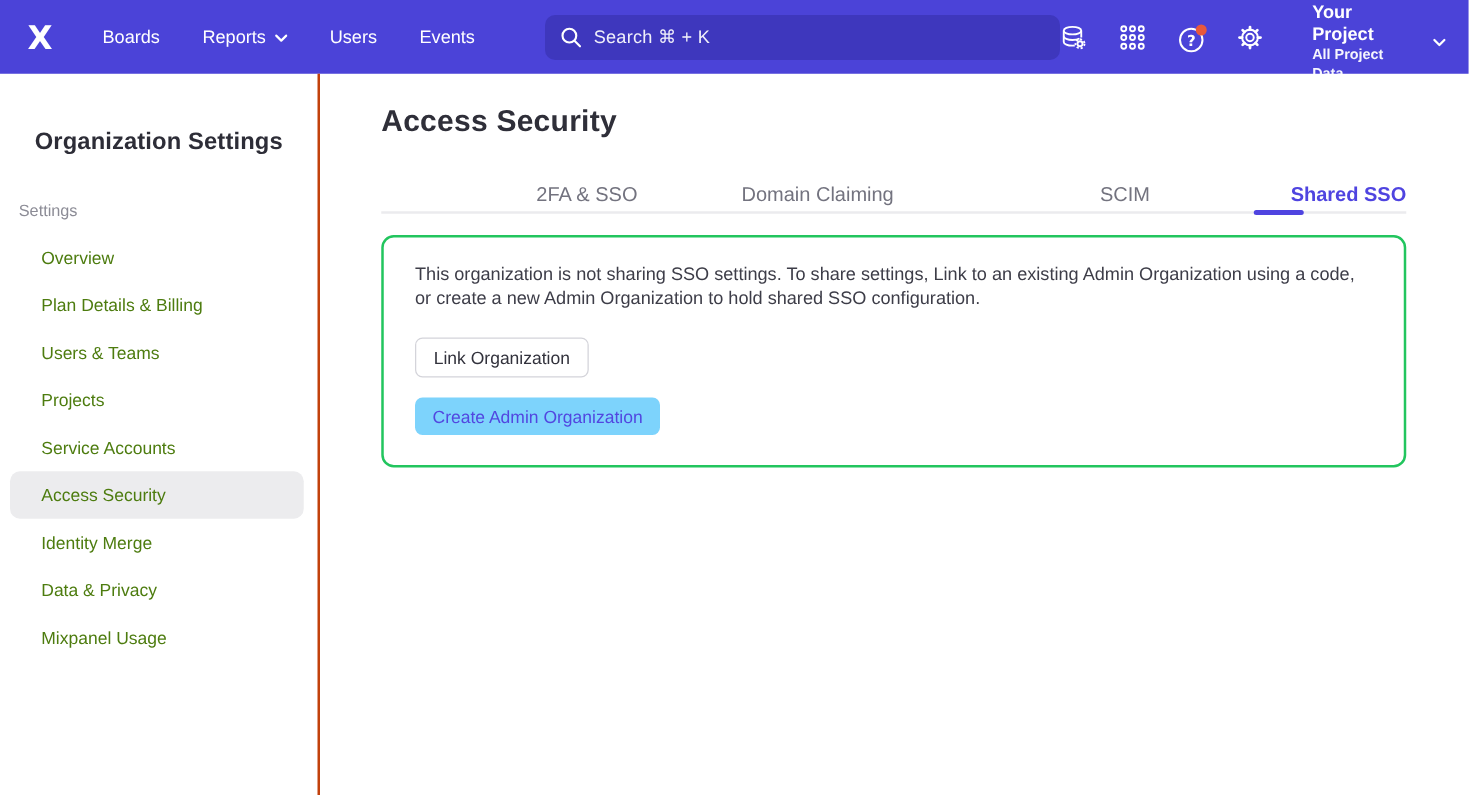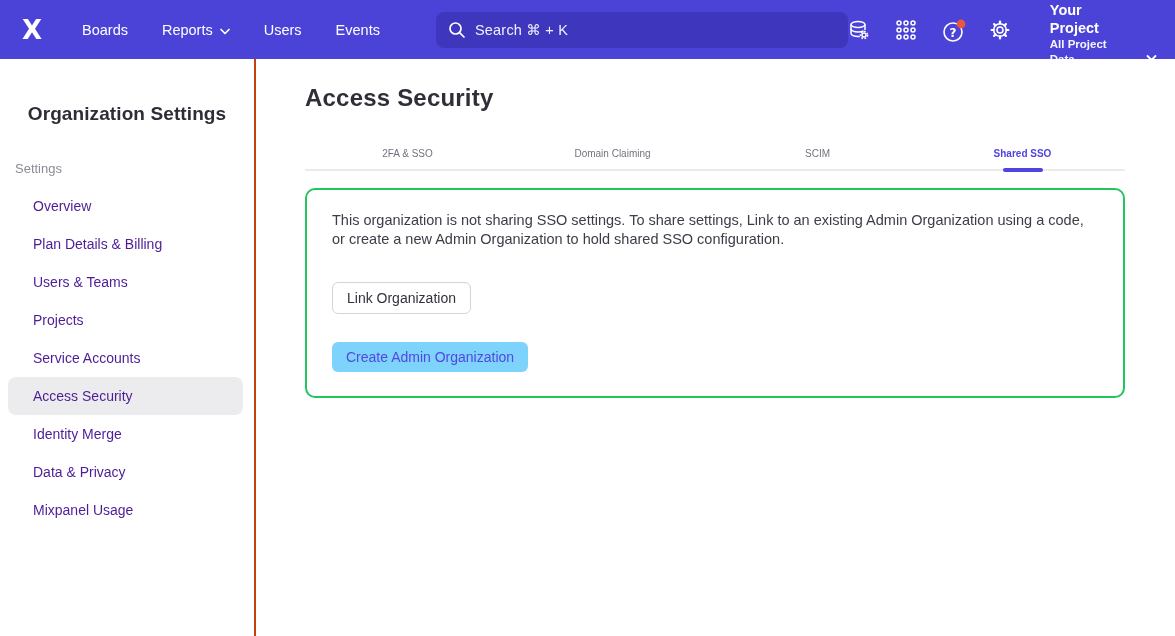--- a/index.html
+++ b/index.html
@@ -14,57 +14,57 @@
   .nav-links { display:flex; align-items:center; gap:34px; }
   .nav-link { color:#fff; font-size:14.5px; font-weight:500; cursor:pointer;
     display:flex; align-items:center; gap:7px; white-space:nowrap; }
   .searchbox { margin-left:56px; width:418px; height:36px; background:#3e37bd;
     border-radius:8px; display:flex; align-items:center; padding:0 12px; }
   .searchbox input { background:transparent; border:none; outline:none; color:#fff;
     font-size:14.5px; margin-left:9px; width:100%; font-family:"Liberation Sans",sans-serif; }
   .searchbox input::placeholder { color:rgba(255,255,255,0.92); opacity:1; letter-spacing:.2px; }
   .nav-right { margin-left:auto; display:flex; align-items:center; gap:25px; }
   .nav-icon { width:22px; height:22px; position:relative; cursor:pointer; flex:0 0 auto; }
-  .project-switcher { display:flex; align-items:flex-end; margin-left:14px; cursor:pointer;margin-top:8px; }
+  .project-switcher { display:flex; align-items:center; margin-left:14px; cursor:pointer;margin-top:8px; }
   .project-meta { display:flex; flex-direction:column; align-items:flex-start; line-height:1.25; }
   .project-name { color:#fff; font-size:14.5px; font-weight:700; }
   .project-sub { color:rgba(255,255,255,0.95); font-size:11.5px; font-weight:600; }
   .project-switcher .chev { margin-left:16px; }
 
   
   .shell { display:flex; height:577px; }
 
   
   .sidebar { width:256px; flex:0 0 256px; border-right:2px solid #c2410c; padding-top:44px; }
   .sidebar-title { text-align:center; font-size:19px; font-weight:700; color:#2d2d37;
     letter-spacing:.1px; }
   .section-label { margin:36px 0 0 15px; font-size:13px; color:#8c8c96; }
   .side-list { margin-top:11px; }
   .side-item { height:38px; display:flex; align-items:center; margin:0 11px 0 8px;
-    padding-left:25px; border-radius:8px; font-size:14px; color:#4c1d95; cursor:pointer; }
+    padding-left:25px; border-radius:8px; font-size:14px; color:#4d7c0f; cursor:pointer; }
   .side-item.active { background:#ececee; }
 
   
   .main { flex:1; padding-left:49px; }
   .page-title { margin-top:25px; font-size:24px; font-weight:700; color:#2f2f39;
     letter-spacing:.2px; }
   .tabs { width:820px; margin-top:36px; display:flex; border-bottom:2px solid #ebebee; }
-  .tab { flex:1; text-align:center; padding-bottom:10px; font-size:10px; color:#73737f;
+  .tab { flex:1; text-align:right; padding-bottom:3px; font-size:16px; color:#73737f;
     cursor:pointer; position:relative; }
   .tab.active { color:#4f44e0; font-weight:700; }
   .tab-underline { position:absolute; left:50%; bottom:-3px; transform:translateX(-50%);
     width:40px; height:4px; border-radius:2px; background:#4f44e0; }
 
   .card { width:820px; margin-top:17px; border:2px solid #22c55e; border-radius:10px;
     padding:21px 30px 24px 25px; background:#fff; }
   .card-desc { font-size:14.5px; line-height:19px; color:#3d3d48; max-width:762px; }
   .btn-row { margin-top:21px; }
   .btn-row + .btn-row { margin-top:16px; }
   .btn { display:inline-block; font-size:14px; border-radius:6px; padding:6px 14px;
-    cursor:pointer; border:none; font-family:"Liberation Sans",sans-serif; line-height:18px;margin-top:12px; }
+    cursor:pointer; border:none; font-family:"Liberation Sans",sans-serif; line-height:18px; }
   .btn.secondary { background:#fff; border:1px solid #d4d4da; color:#32323c; }
   .btn.tertiary { background:#7dd3fc; color:#5247e0; font-weight:500; }
 </style>
 </head>
 <body>
 
 <header class="topnav">
   <div class="logo">
     <svg width="30" height="30" viewBox="0 0 30 30">
       <text x="15" y="24" text-anchor="middle" font-size="26" font-weight="bold" fill="#ffffff" font-family="'DejaVu Sans', sans-serif">X</text>

